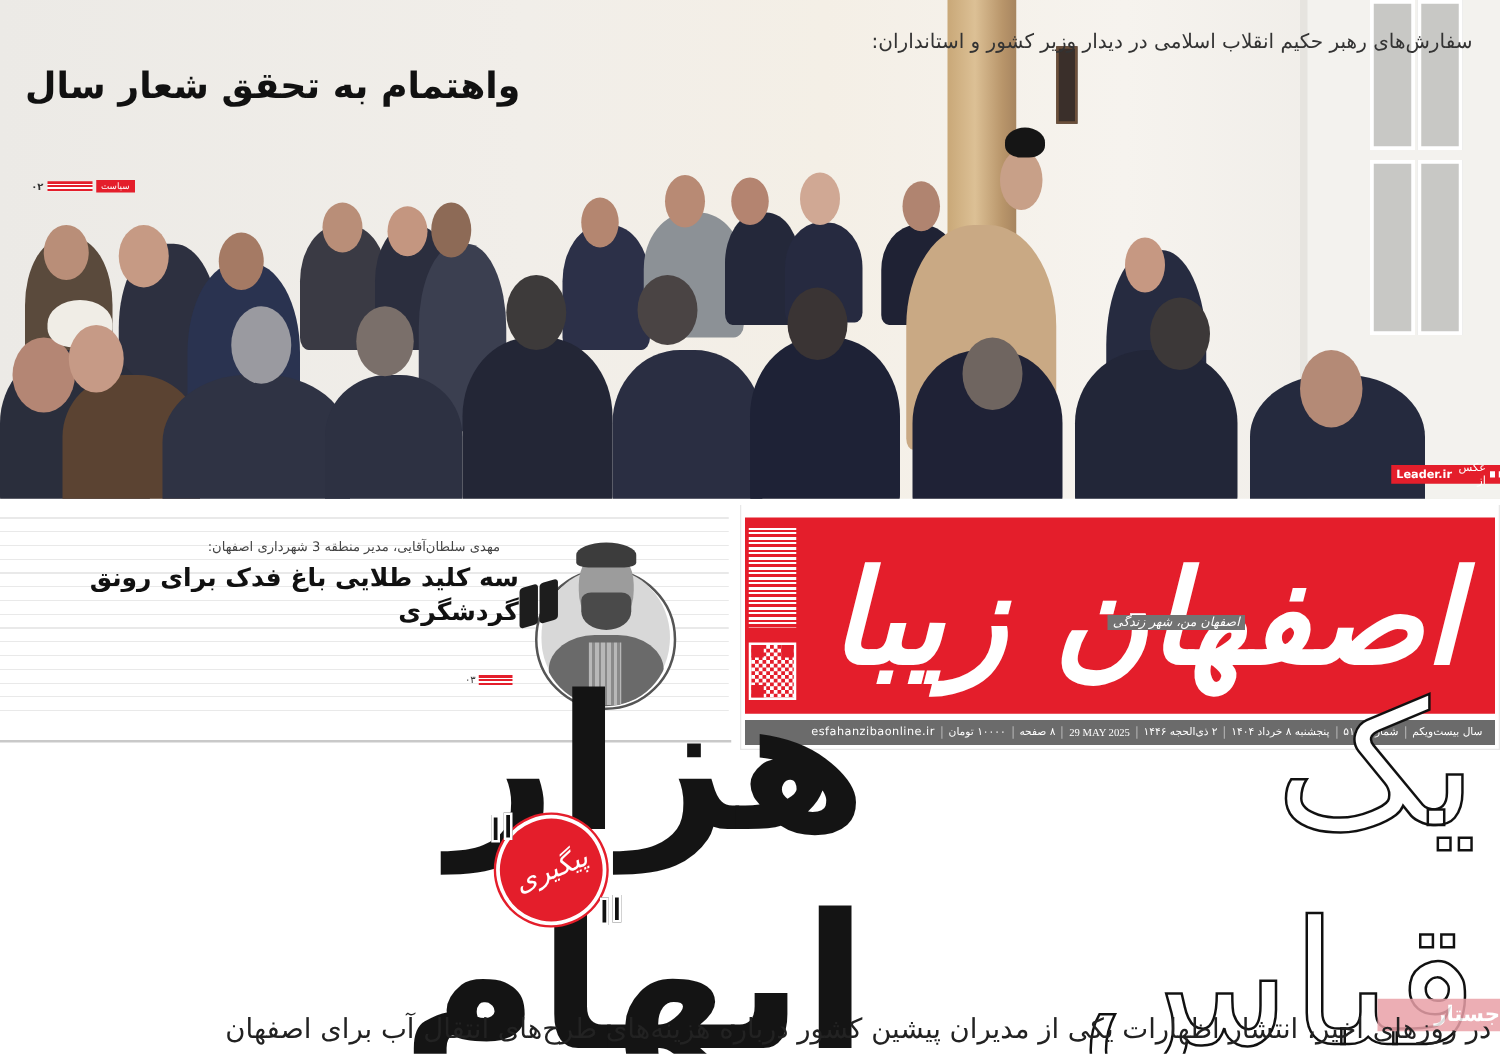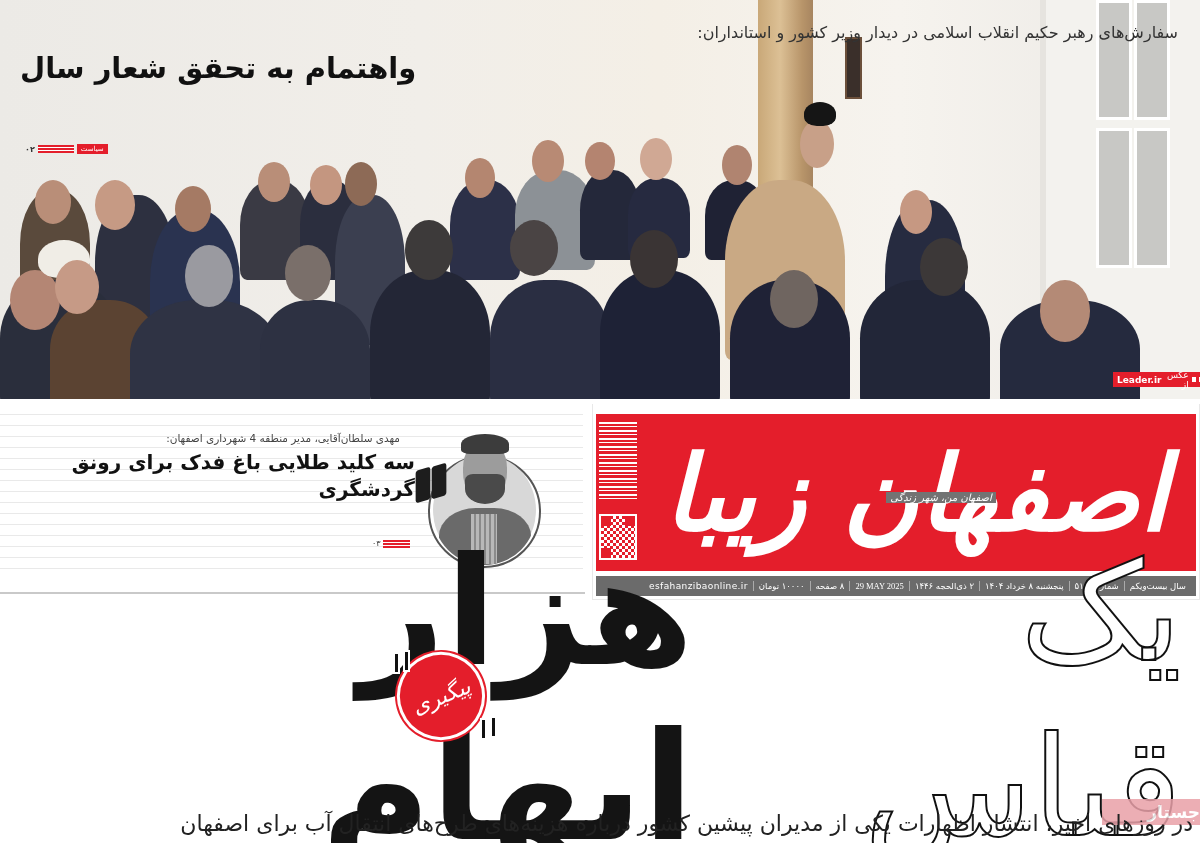--- a/index.html
+++ b/index.html
@@ -230,21 +230,21 @@
   <div class="bg"></div>
   <div class="body"></div>
   <div class="shirt"></div>
   <div class="face"></div>
   <div class="hair"></div>
   <div class="beard"></div>
 </div>
 <div class="quote-mark" style="left:416px;top:468px;"></div>
 <div class="quote-mark" style="left:432px;top:464px;"></div>
 
-<div class="interview-kicker">مهدی سلطان‌آقایی، مدیر منطقه 4 شهرداری اصفهان:</div>
+<div class="interview-kicker">مهدی سلطان‌آقایی، مدیر منطقه 3 شهرداری اصفهان:</div>
 <div class="interview-headline">
   <div>سه کلید طلایی باغ فدک برای رونق گردشگری</div>
 </div>
 <div class="interview-ref">
   <span class="num">۰۳</span>
   <span class="stripes"></span>
 </div>
 
 <div class="mast-frame"></div>
 <div class="masthead">

